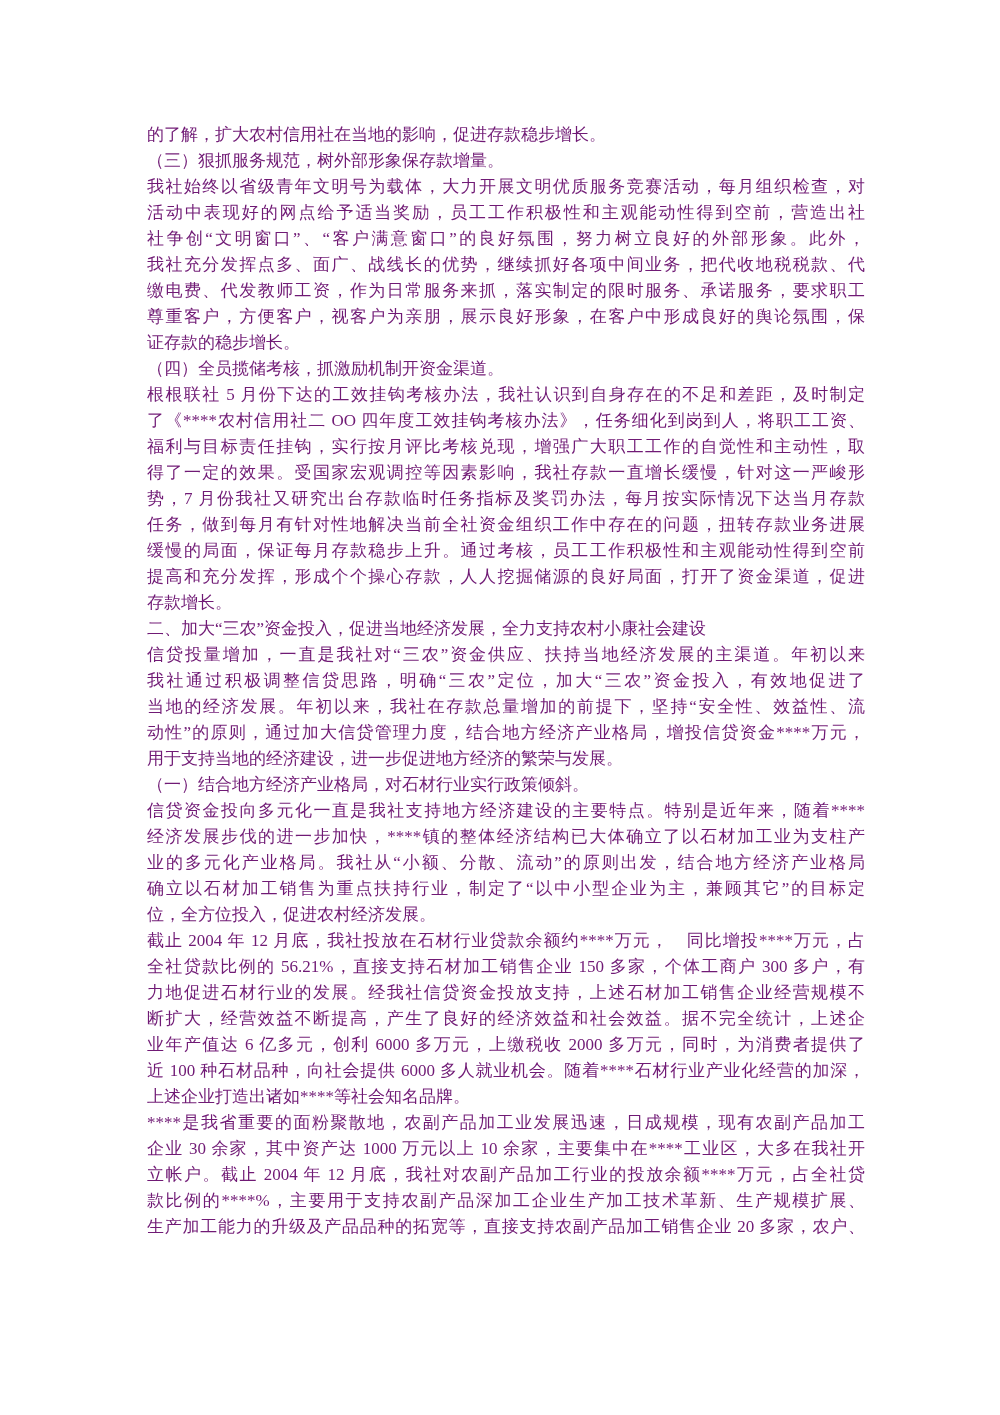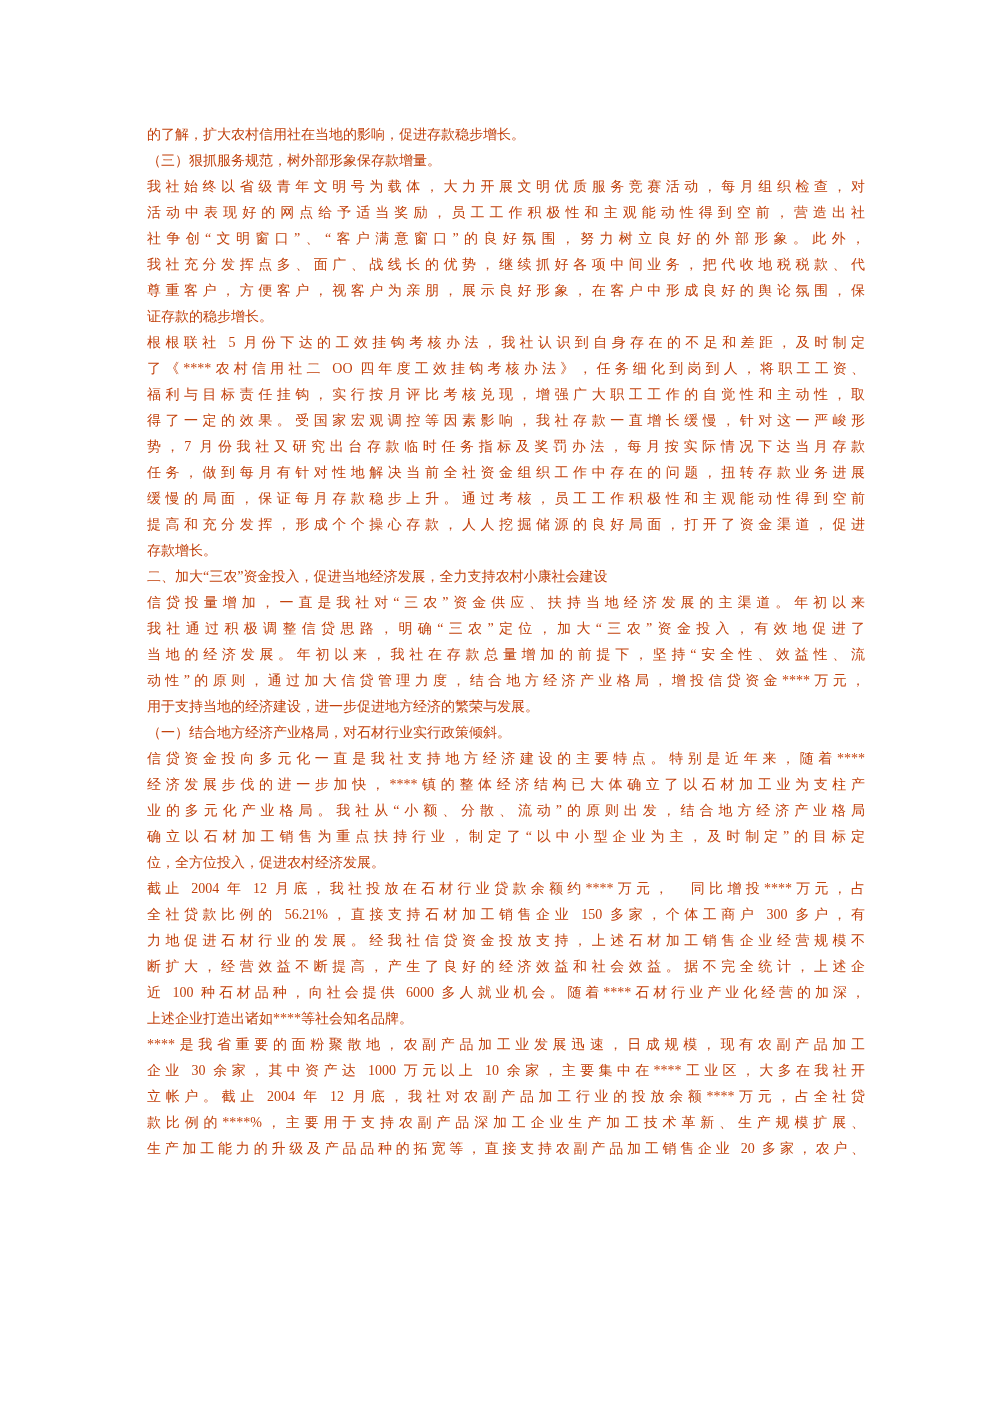--- a/index.html
+++ b/index.html
@@ -26,24 +26,24 @@
     position: absolute;
     left: 147px;
     top: 122px;
     width: 718px;
   }
   .paragraph {
     margin: 0;
     padding: 0;
   }
   .line {
-    font-size: 14px;
+    font-size: 17px;
     line-height: 26px;
     height: 26px;
-    color: #c2410c;
+    color: #701a75;
     white-space: nowrap;
     overflow: hidden;
     text-align: left;
   }
   .line.fill {
     text-align: justify;
     text-align-last: justify;
   }
 </style>
 </head>
@@ -55,22 +55,26 @@
         <div class="line">的了解，扩大农村信用社在当地的影响，促进存款稳步增长。</div>
       </div>
       <div class="paragraph">
         <div class="line">（三）狠抓服务规范，树外部形象保存款增量。</div>
       </div>
       <div class="paragraph">
         <div class="line fill">我社始终以省级青年文明号为载体，大力开展文明优质服务竞赛活动，每月组织检查，对</div>
         <div class="line fill">活动中表现好的网点给予适当奖励，员工工作积极性和主观能动性得到空前，营造出社</div>
         <div class="line fill">社争创“文明窗口”、“客户满意窗口”的良好氛围，努力树立良好的外部形象。此外，</div>
         <div class="line fill">我社充分发挥点多、面广、战线长的优势，继续抓好各项中间业务，把代收地税税款、代</div>
+        <div class="line fill">缴电费、代发教师工资，作为日常服务来抓，落实制定的限时服务、承诺服务，要求职工</div>
         <div class="line fill">尊重客户，方便客户，视客户为亲朋，展示良好形象，在客户中形成良好的舆论氛围，保</div>
         <div class="line">证存款的稳步增长。</div>
+      </div>
+      <div class="paragraph">
+        <div class="line">（四）全员揽储考核，抓激励机制开资金渠道。</div>
       </div>
       <div class="paragraph">
         <div class="line fill">根根联社 5 月份下达的工效挂钩考核办法，我社认识到自身存在的不足和差距，及时制定</div>
         <div class="line fill">了《****农村信用社二 OO 四年度工效挂钩考核办法》，任务细化到岗到人，将职工工资、</div>
         <div class="line fill">福利与目标责任挂钩，实行按月评比考核兑现，增强广大职工工作的自觉性和主动性，取</div>
         <div class="line fill">得了一定的效果。受国家宏观调控等因素影响，我社存款一直增长缓慢，针对这一严峻形</div>
         <div class="line fill">势，7 月份我社又研究出台存款临时任务指标及奖罚办法，每月按实际情况下达当月存款</div>
         <div class="line fill">任务，做到每月有针对性地解决当前全社资金组织工作中存在的问题，扭转存款业务进展</div>
         <div class="line fill">缓慢的局面，保证每月存款稳步上升。通过考核，员工工作积极性和主观能动性得到空前</div>
         <div class="line fill">提高和充分发挥，形成个个操心存款，人人挖掘储源的良好局面，打开了资金渠道，促进</div>
@@ -86,28 +90,29 @@
         <div class="line fill">动性”的原则，通过加大信贷管理力度，结合地方经济产业格局，增投信贷资金****万元，</div>
         <div class="line">用于支持当地的经济建设，进一步促进地方经济的繁荣与发展。</div>
       </div>
       <div class="paragraph">
         <div class="line">（一）结合地方经济产业格局，对石材行业实行政策倾斜。</div>
       </div>
       <div class="paragraph">
         <div class="line fill">信贷资金投向多元化一直是我社支持地方经济建设的主要特点。特别是近年来，随着****</div>
         <div class="line fill">经济发展步伐的进一步加快，****镇的整体经济结构已大体确立了以石材加工业为支柱产</div>
         <div class="line fill">业的多元化产业格局。我社从“小额、分散、流动”的原则出发，结合地方经济产业格局</div>
-        <div class="line fill">确立以石材加工销售为重点扶持行业，制定了“以中小型企业为主，及时制定”的目标定</div>
+        <div class="line fill">确立以石材加工销售为重点扶持行业，制定了“以中小型企业为主，兼顾其它”的目标定</div>
         <div class="line">位，全方位投入，促进农村经济发展。</div>
       </div>
       <div class="paragraph">
         <div class="line fill">截止 2004 年 12 月底，我社投放在石材行业贷款余额约****万元，　同比增投****万元，占</div>
         <div class="line fill">全社贷款比例的 56.21%，直接支持石材加工销售企业 150 多家，个体工商户 300 多户，有</div>
         <div class="line fill">力地促进石材行业的发展。经我社信贷资金投放支持，上述石材加工销售企业经营规模不</div>
         <div class="line fill">断扩大，经营效益不断提高，产生了良好的经济效益和社会效益。据不完全统计，上述企</div>
+        <div class="line fill">业年产值达 6 亿多元，创利 6000 多万元，上缴税收 2000 多万元，同时，为消费者提供了</div>
         <div class="line fill">近 100 种石材品种，向社会提供 6000 多人就业机会。随着****石材行业产业化经营的加深，</div>
         <div class="line">上述企业打造出诸如****等社会知名品牌。</div>
       </div>
       <div class="paragraph">
         <div class="line fill">****是我省重要的面粉聚散地，农副产品加工业发展迅速，日成规模，现有农副产品加工</div>
         <div class="line fill">企业 30 余家，其中资产达 1000 万元以上 10 余家，主要集中在****工业区，大多在我社开</div>
         <div class="line fill">立帐户。截止 2004 年 12 月底，我社对农副产品加工行业的投放余额****万元，占全社贷</div>
         <div class="line fill">款比例的****%，主要用于支持农副产品深加工企业生产加工技术革新、生产规模扩展、</div>
         <div class="line fill">生产加工能力的升级及产品品种的拓宽等，直接支持农副产品加工销售企业 20 多家，农户、</div>
       </div>

